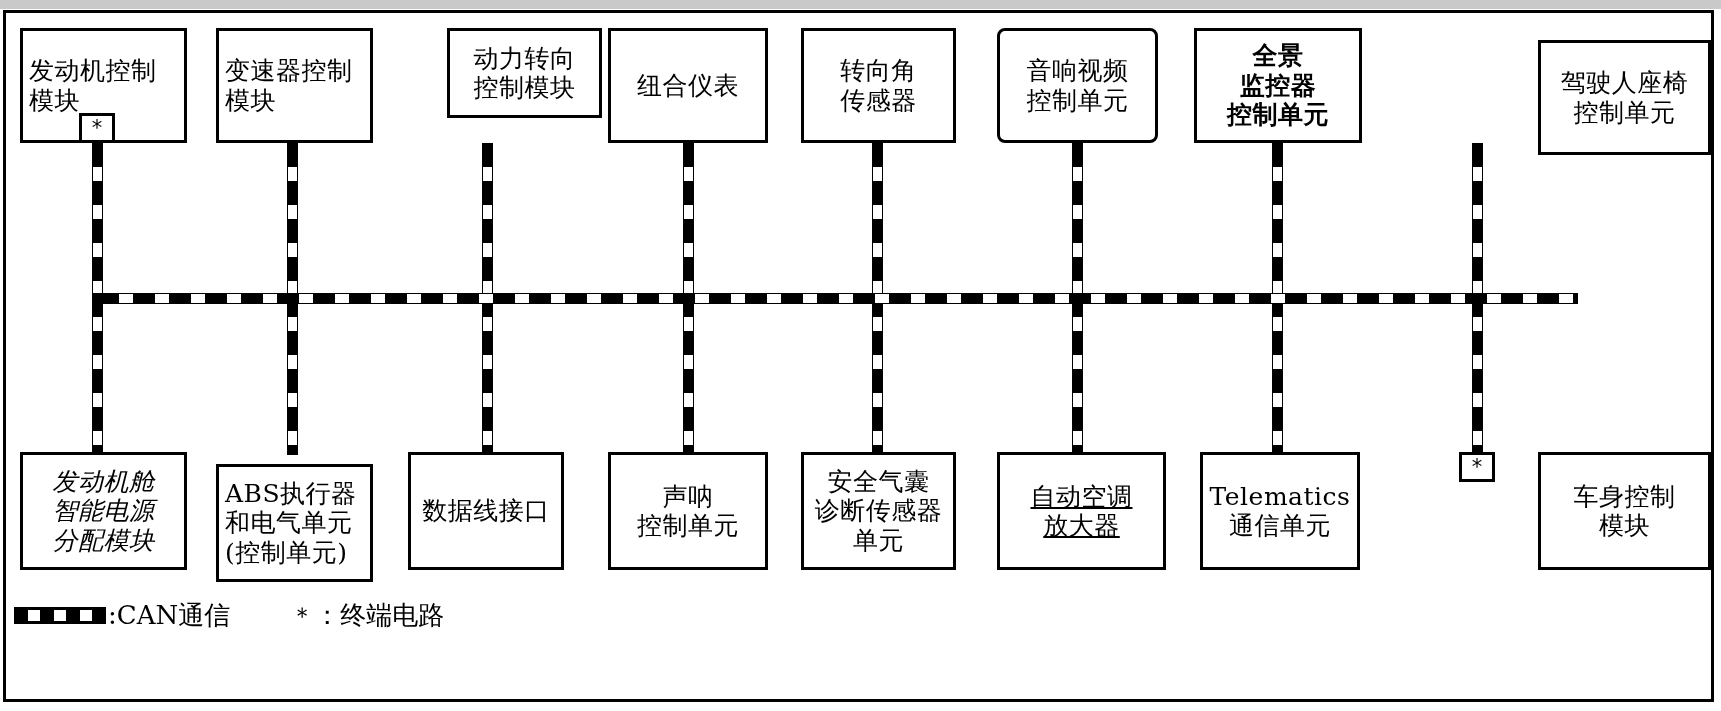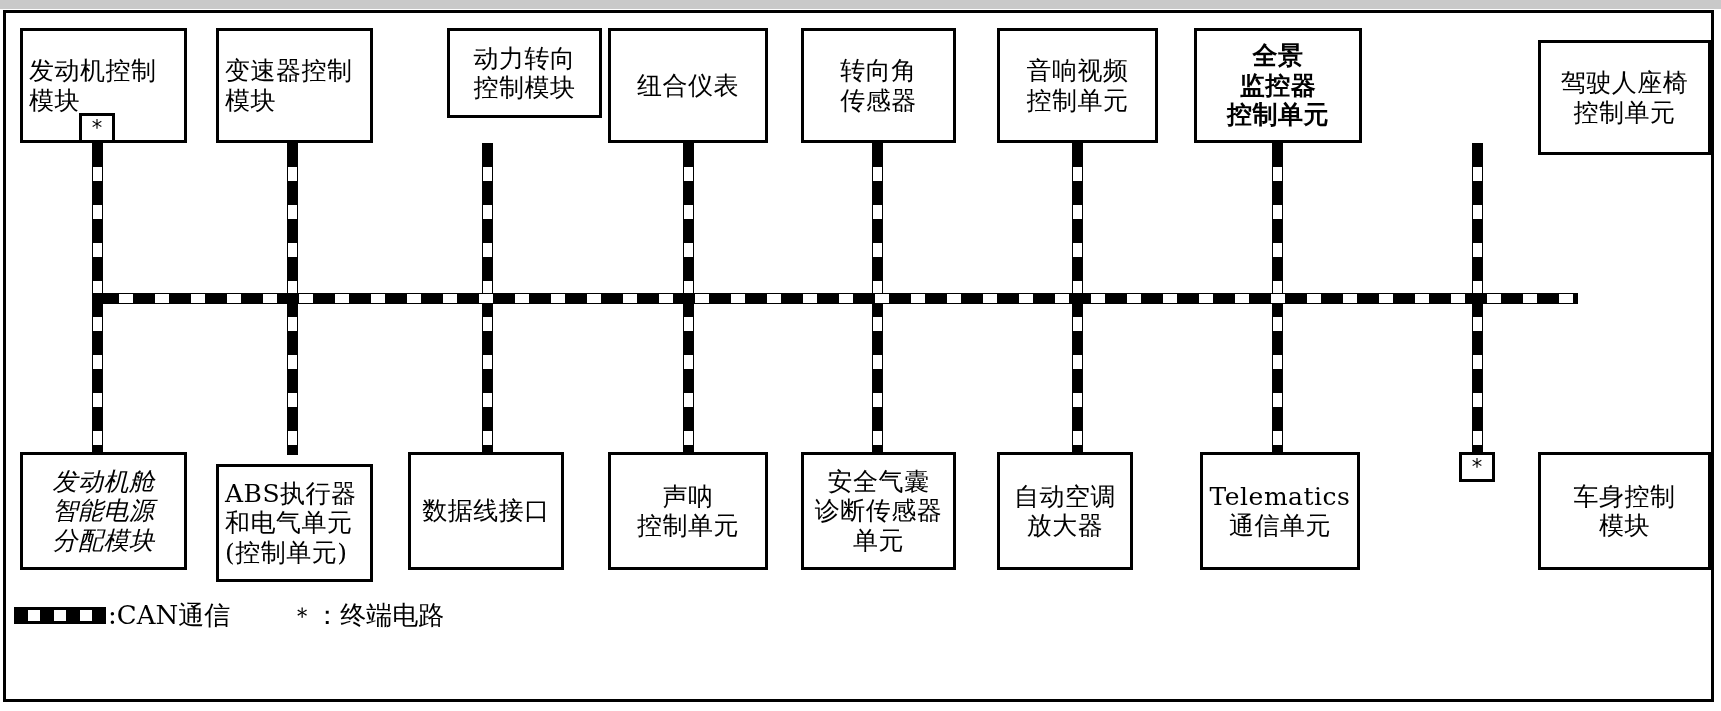--- a/index.html
+++ b/index.html
@@ -161,21 +161,21 @@
         <span class="ln">动力转向</span>
         <span class="ln">控制模块</span>
       </div>
       <div class="node" style="left: 608px; top: 28px; width: 160px; height: 115px;">
         <span class="ln">纽合仪表</span>
       </div>
       <div class="node" style="left: 801px; top: 28px; width: 155px; height: 115px;">
         <span class="ln">转向角</span>
         <span class="ln">传感器</span>
       </div>
-      <div class="node" style="left: 997px; top: 28px; width: 161px; height: 115px;">
+      <div class="node" style="left: 997px; top: 28px; width: 161px; height: 115px; border-radius: 8px;">
         <span class="ln">音响视频</span>
         <span class="ln">控制单元</span>
       </div>
       <div class="node" style="left: 1194px; top: 28px; width: 168px; height: 115px; font-weight: bold;">
         <span class="ln">全景</span>
         <span class="ln">监控器</span>
         <span class="ln">控制单元</span>
       </div>
       <div class="node" style="left: 1538px; top: 28px; width: 173px; height: 115px; margin-top: 12px;">
         <span class="ln">驾驶人座椅</span>
@@ -196,21 +196,21 @@
       </div>
       <div class="node" style="left: 608px; top: 452px; width: 160px; height: 118px;">
         <span class="ln">声呐</span>
         <span class="ln">控制单元</span>
       </div>
       <div class="node" style="left: 801px; top: 452px; width: 155px; height: 118px;">
         <span class="ln">安全气囊</span>
         <span class="ln">诊断传感器</span>
         <span class="ln">单元</span>
       </div>
-      <div class="node" style="left: 997px; top: 452px; width: 136px; height: 118px;">
+      <div class="node" style="left: 997px; top: 452px; width: 169px; height: 118px; text-decoration: underline;">
         <span class="ln">自动空调</span>
         <span class="ln">放大器</span>
       </div>
       <div class="node" style="left: 1200px; top: 452px; width: 160px; height: 118px;">
         <span class="ln">Telematics</span>
         <span class="ln">通信单元</span>
       </div>
       <div class="node" style="left: 1538px; top: 452px; width: 173px; height: 118px;">
         <span class="ln">车身控制</span>
         <span class="ln">模块</span>

